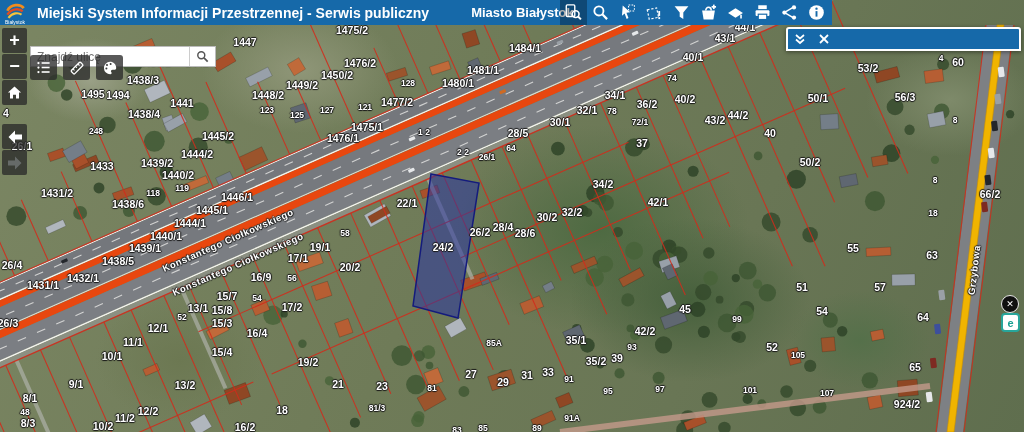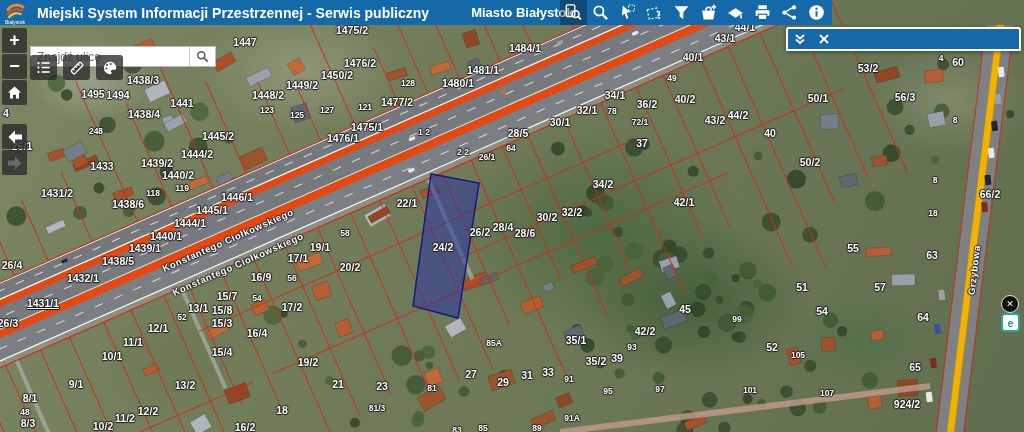--- a/index.html
+++ b/index.html
@@ -408,21 +408,21 @@
       <div class="plabel" style="left: 6px; top: 113px;">4</div>
       <div class="plabel" style="left: 57px; top: 193px;">1431/2</div>
       <div class="plabel" style="left: 128px; top: 204px;">1438/6</div>
       <div class="plabel" style="left: 212px; top: 210px;">1445/1</div>
       <div class="plabel" style="left: 190px; top: 223px;">1444/1</div>
       <div class="plabel" style="left: 237px; top: 197px;">1446/1</div>
       <div class="plabel" style="left: 166px; top: 236px;">1440/1</div>
       <div class="plabel" style="left: 145px; top: 248px;">1439/1</div>
       <div class="plabel" style="left: 118px; top: 261px;">1438/5</div>
       <div class="plabel" style="left: 83px; top: 278px;">1432/1</div>
-      <div class="plabel" style="left: 43px; top: 303px; text-decoration: underline;">1431/1</div>
+      <div class="plabel" style="left: 43px; top: 285px;">1431/1</div>
       <div class="plabel" style="left: 12px; top: 265px;">26/4</div>
       <div class="plabel" style="left: 8px; top: 323px;">26/3</div>
       <div class="plabel small" style="left: 408px; top: 83px;">128</div>
       <div class="plabel small" style="left: 365px; top: 107px;">121</div>
       <div class="plabel small" style="left: 267px; top: 110px;">123</div>
       <div class="plabel small" style="left: 297px; top: 115px;">125</div>
       <div class="plabel small" style="left: 327px; top: 110px;">127</div>
       <div class="plabel small" style="left: 96px; top: 131px;">248</div>
       <div class="plabel small" style="left: 153px; top: 193px;">118</div>
       <div class="plabel small" style="left: 182px; top: 188px;">119</div>
@@ -434,21 +434,21 @@
       <div class="plabel" style="left: 560px; top: 122px;">30/1</div>
       <div class="plabel" style="left: 518px; top: 133px;">28/5</div>
       <div class="plabel" style="left: 647px; top: 104px;">36/2</div>
       <div class="plabel" style="left: 685px; top: 99px;">40/2</div>
       <div class="plabel" style="left: 715px; top: 120px;">43/2</div>
       <div class="plabel" style="left: 738px; top: 115px;">44/2</div>
       <div class="plabel" style="left: 770px; top: 133px;">40</div>
       <div class="plabel" style="left: 642px; top: 143px;">37</div>
       <div class="plabel small" style="left: 640px; top: 122px;">72/1</div>
       <div class="plabel small" style="left: 612px; top: 111px;">78</div>
-      <div class="plabel small" style="left: 672px; top: 78px;">49</div>
+      <div class="plabel small" style="left: 672px; top: 78px;">74</div>
       <div class="plabel small" style="left: 424px; top: 132px;">1 2</div>
       <div class="plabel small" style="left: 463px; top: 152px;">2 2</div>
       <div class="plabel small" style="left: 487px; top: 157px;">26/1</div>
       <div class="plabel small" style="left: 511px; top: 148px;">64</div>
       <div class="plabel" style="left: 407px; top: 203px;">22/1</div>
       <div class="plabel small" style="left: 345px; top: 233px;">58</div>
       <div class="plabel small" style="left: 292px; top: 278px;">56</div>
       <div class="plabel small" style="left: 257px; top: 298px;">54</div>
       <div class="plabel small" style="left: 182px; top: 317px;">52</div>
       <div class="plabel small" style="left: 25px; top: 412px;">48</div>
@@ -474,21 +474,21 @@
       <div class="plabel" style="left: 125px; top: 418px;">11/2</div>
       <div class="plabel" style="left: 103px; top: 426px;">10/2</div>
       <div class="plabel" style="left: 245px; top: 427px;">16/2</div>
       <div class="plabel" style="left: 282px; top: 410px;">18</div>
       <div class="plabel" style="left: 480px; top: 232px;">26/2</div>
       <div class="plabel" style="left: 503px; top: 227px;">28/4</div>
       <div class="plabel" style="left: 525px; top: 233px;">28/6</div>
       <div class="plabel" style="left: 547px; top: 217px;">30/2</div>
       <div class="plabel" style="left: 443px; top: 247px;">24/2</div>
       <div class="plabel" style="left: 603px; top: 184px;">34/2</div>
-      <div class="plabel" style="left: 684px; top: 202px;">42/1</div>
+      <div class="plabel" style="left: 658px; top: 202px;">42/1</div>
       <div class="plabel" style="left: 572px; top: 212px;">32/2</div>
       <div class="plabel" style="left: 308px; top: 362px;">19/2</div>
       <div class="plabel" style="left: 338px; top: 384px;">21</div>
       <div class="plabel" style="left: 382px; top: 386px;">23</div>
       <div class="plabel" style="left: 471px; top: 374px;">27</div>
       <div class="plabel" style="left: 503px; top: 382px;">29</div>
       <div class="plabel" style="left: 527px; top: 375px;">31</div>
       <div class="plabel" style="left: 548px; top: 372px;">33</div>
       <div class="plabel" style="left: 576px; top: 340px;">35/1</div>
       <div class="plabel" style="left: 596px; top: 361px;">35/2</div>

